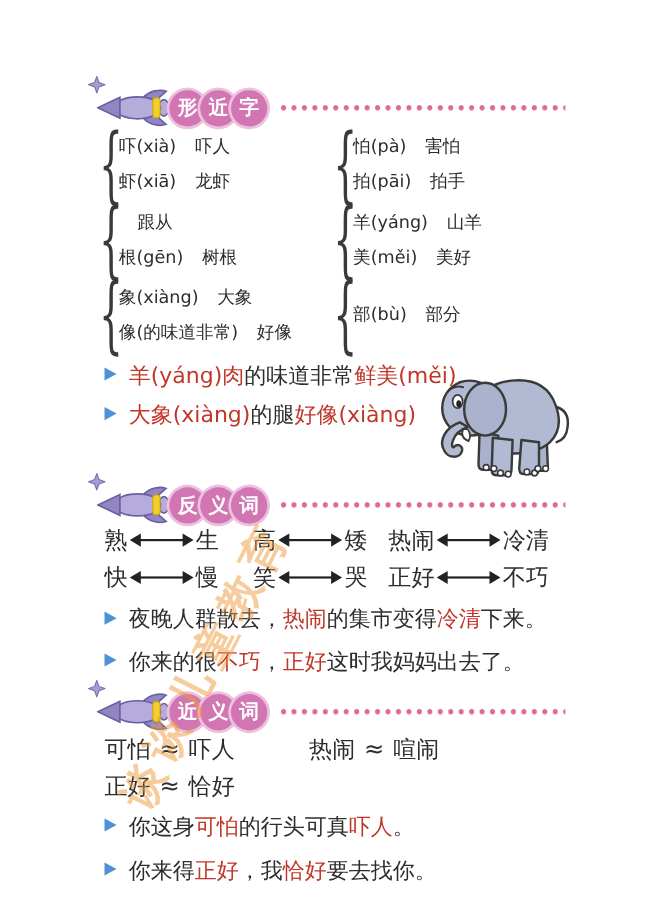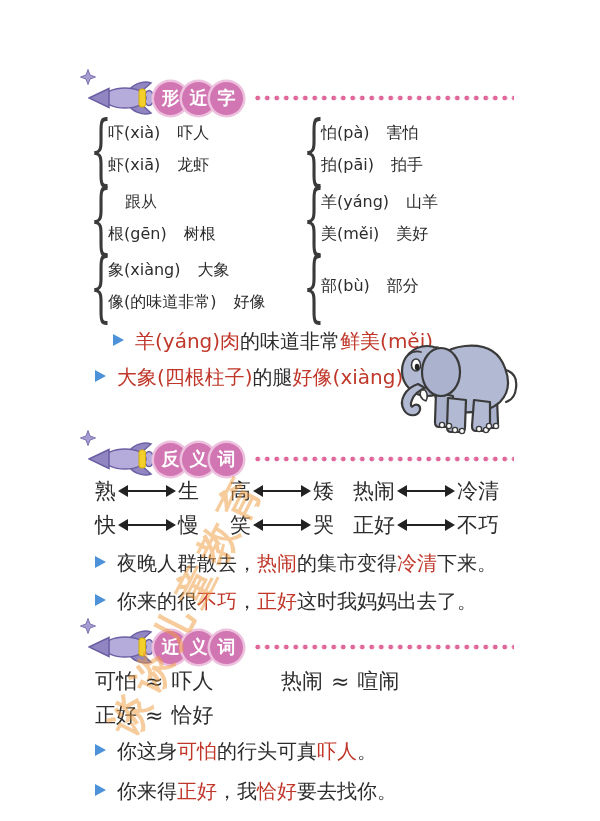--- a/index.html
+++ b/index.html
@@ -144,27 +144,27 @@
   <div class="pgroup" style="left:303px;top:254px;">
     <span class="brace">{</span>
     <div class="plines">
       <div class="pline">
           <span>部(bù)</span>
           <span class="word">部分</span>
         </div>
     </div>
   </div>
 
-  <div class="example" style="left:113px;top:327px;">
+  <div class="example" style="left:95px;top:327px;">
     <span class="tri"></span>
     <span><span class="seg-red">羊(yáng)肉</span><span class="seg-ink">的味道非常</span><span class="seg-red">鲜美(měi)</span><span class="seg-ink">。</span></span>
   </div>
   <div class="example" style="left:95px;top:363px;">
     <span class="tri"></span>
-    <span><span class="seg-red">大象(四根柱子)</span><span class="seg-ink">的腿</span><span class="seg-red">好像(xiàng)</span></span>
+    <span><span class="seg-red">大象(xiàng)</span><span class="seg-ink">的腿</span><span class="seg-red">好像(xiàng)</span></span>
   </div>
 
   <svg class="elephant" width="132" height="108" viewBox="0 0 132 108">
     <g stroke="#3a3a3a" stroke-width="2.2" stroke-linejoin="round" stroke-linecap="round">
       <path d="M114,40 q12,4 10,18 q-1,11 -10,14" fill="none"></path>
       <path d="M90,66 l-2,27 q0,5 4,5 h10 q4,0 4,-5 l-1,-24 z" fill="#a9b1cd"></path>
       <path d="M42,46 Q43,19 73,16 Q104,13 113,38 Q121,59 108,72 Q95,84 68,82 Q46,80 42,62 Z" fill="#b2b9d2"></path>
       <path d="M82,70 l-2,26 q0,5 4,5 h10 q4,0 4,-5 l0,-24 z" fill="#b2b9d2"></path>
       <path d="M44,62 l-1,30 q0,5 4,5 h9 q4,0 4,-5 l1,-26 z" fill="#a9b1cd"></path>
       <path d="M56,68 l-1,29 q0,5 4,5 h10 q4,0 4,-5 l1,-27 z" fill="#b2b9d2"></path>

